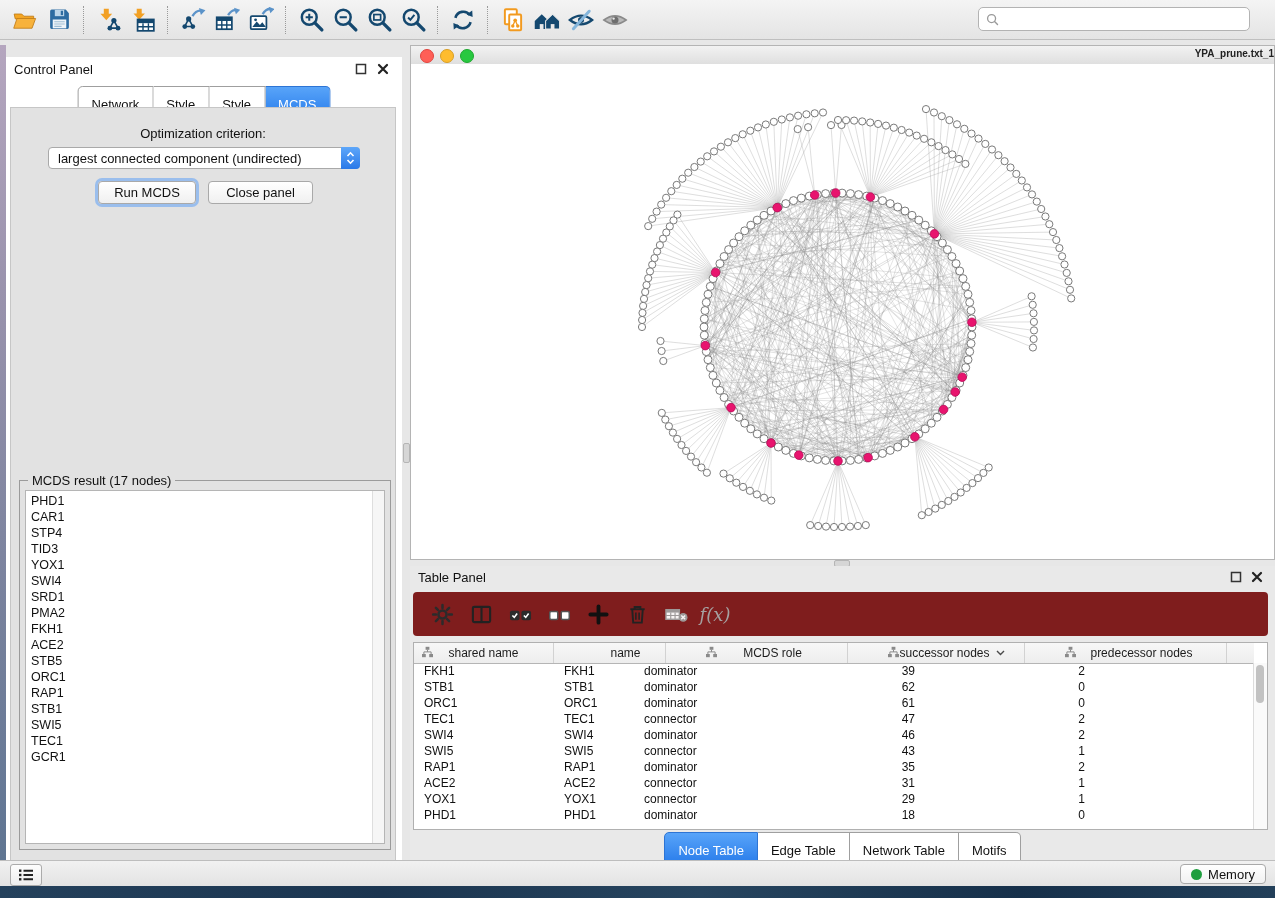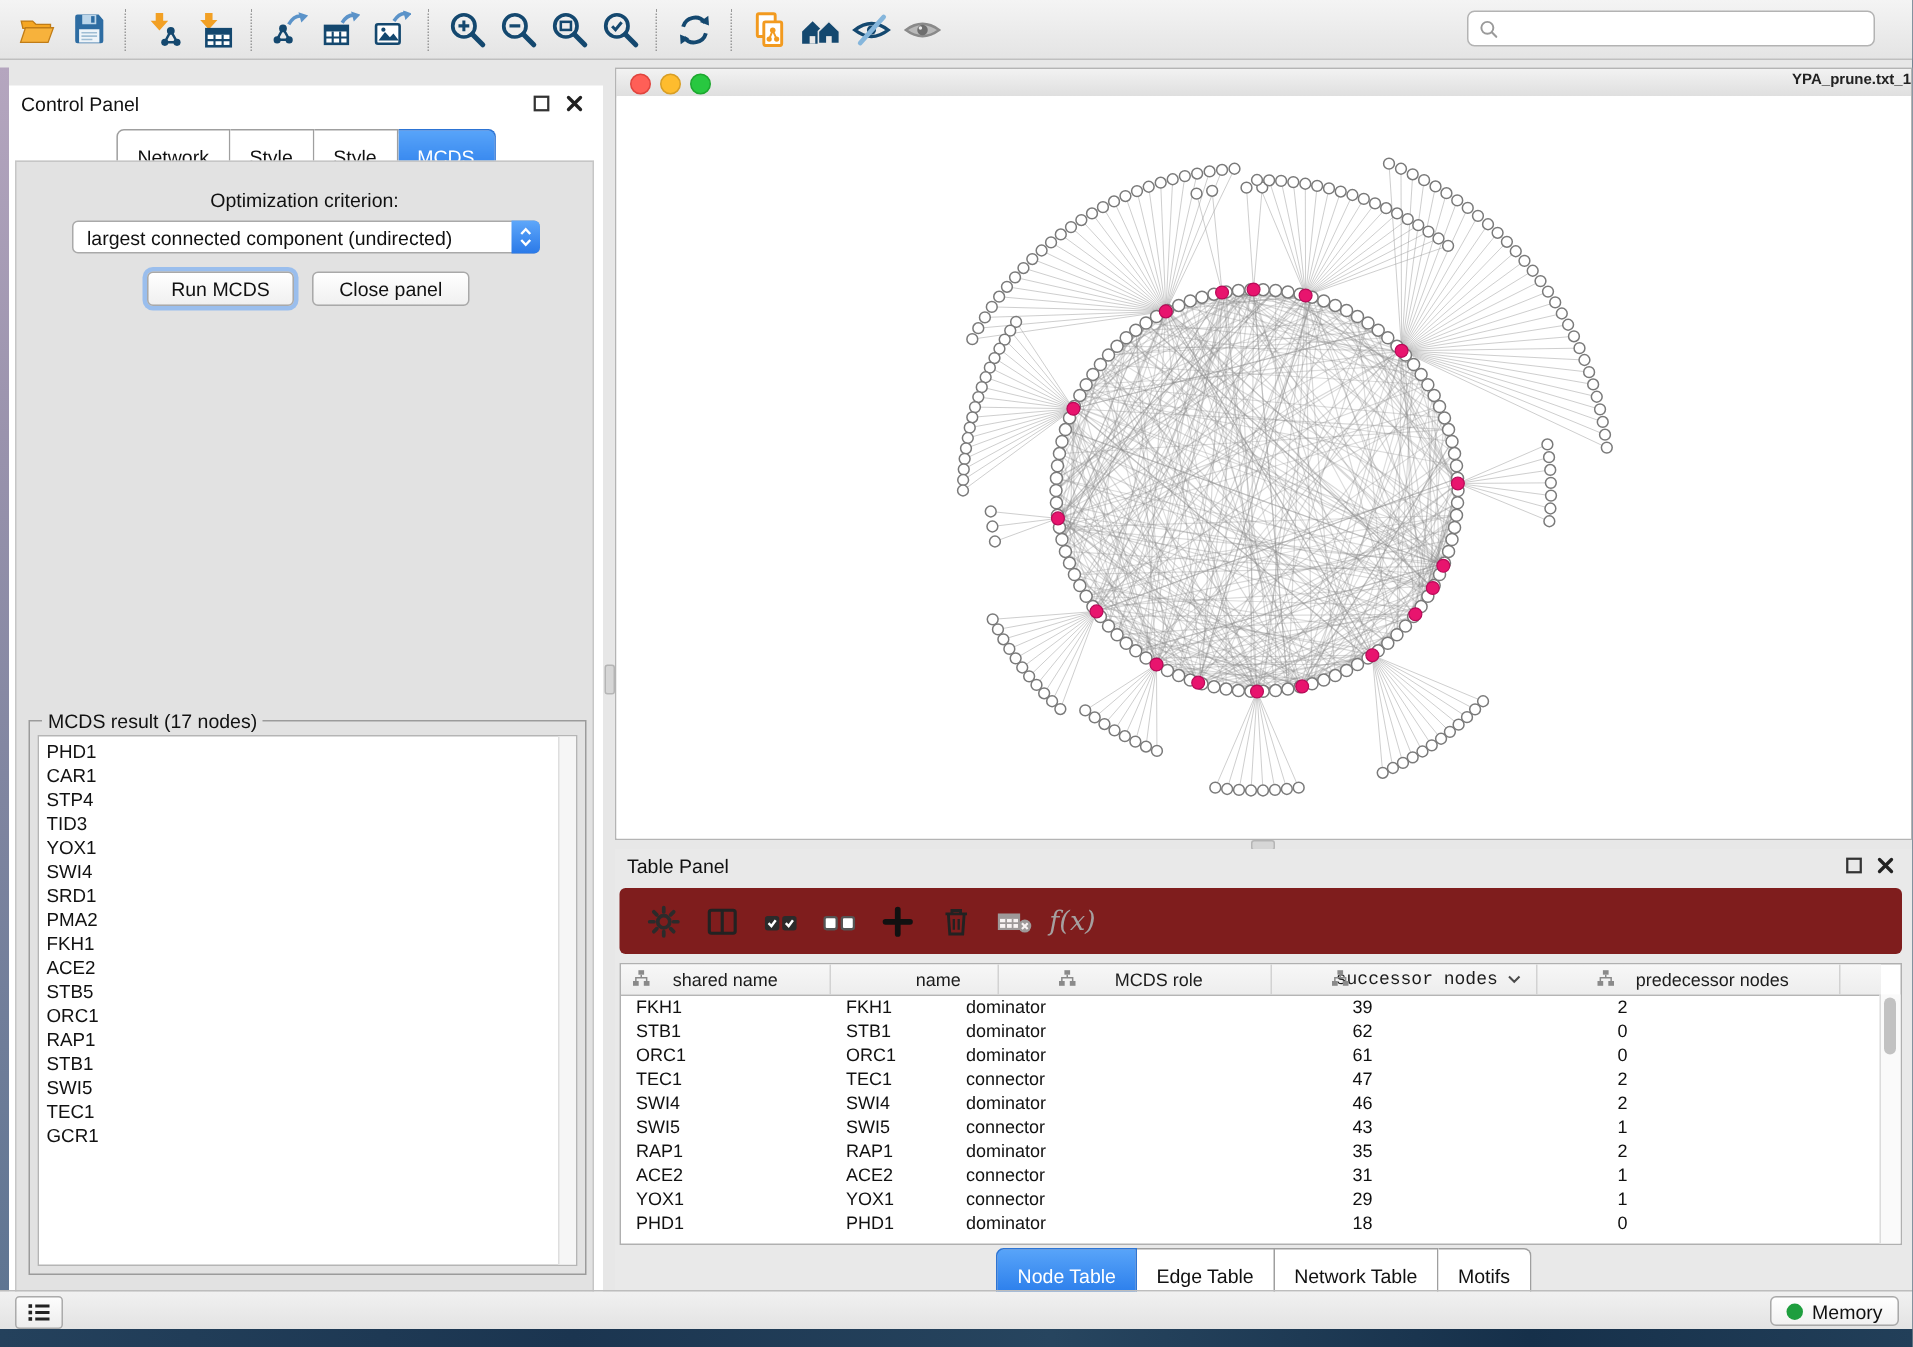--- a/index.html
+++ b/index.html
@@ -1249,21 +1249,21 @@
             <span class="th-ic">
               <svg width="13" height="13" viewBox="0 0 13 13">
                 <rect x="4.6" y="0.8" width="3.8" height="3" fill="#8a8a8a"></rect>
                 <path d="M6.5 3.8v2.1M2.9 8V5.9h7.2V8" fill="none" stroke="#8a8a8a" stroke-width="1"></path>
                 <rect x="1" y="8" width="3.8" height="3.2" fill="#8a8a8a"></rect>
                 <rect x="8.2" y="8" width="3.8" height="3.2" fill="#8a8a8a"></rect>
               </svg>
             </span>
             <span class="th-label">MCDS role</span>
           </div>
-          <div class="th" style="width: 145px; font-family: Liberation Mono, monospace;">
+          <div class="th" style="width: 145px;">
             <span class="th-ic">
               <svg width="13" height="13" viewBox="0 0 13 13">
                 <rect x="4.6" y="0.8" width="3.8" height="3" fill="#8a8a8a"></rect>
                 <path d="M6.5 3.8v2.1M2.9 8V5.9h7.2V8" fill="none" stroke="#8a8a8a" stroke-width="1"></path>
                 <rect x="1" y="8" width="3.8" height="3.2" fill="#8a8a8a"></rect>
                 <rect x="8.2" y="8" width="3.8" height="3.2" fill="#8a8a8a"></rect>
               </svg>
             </span>
             <span class="th-label">successor nodes</span>
             <span class="th-sort">

